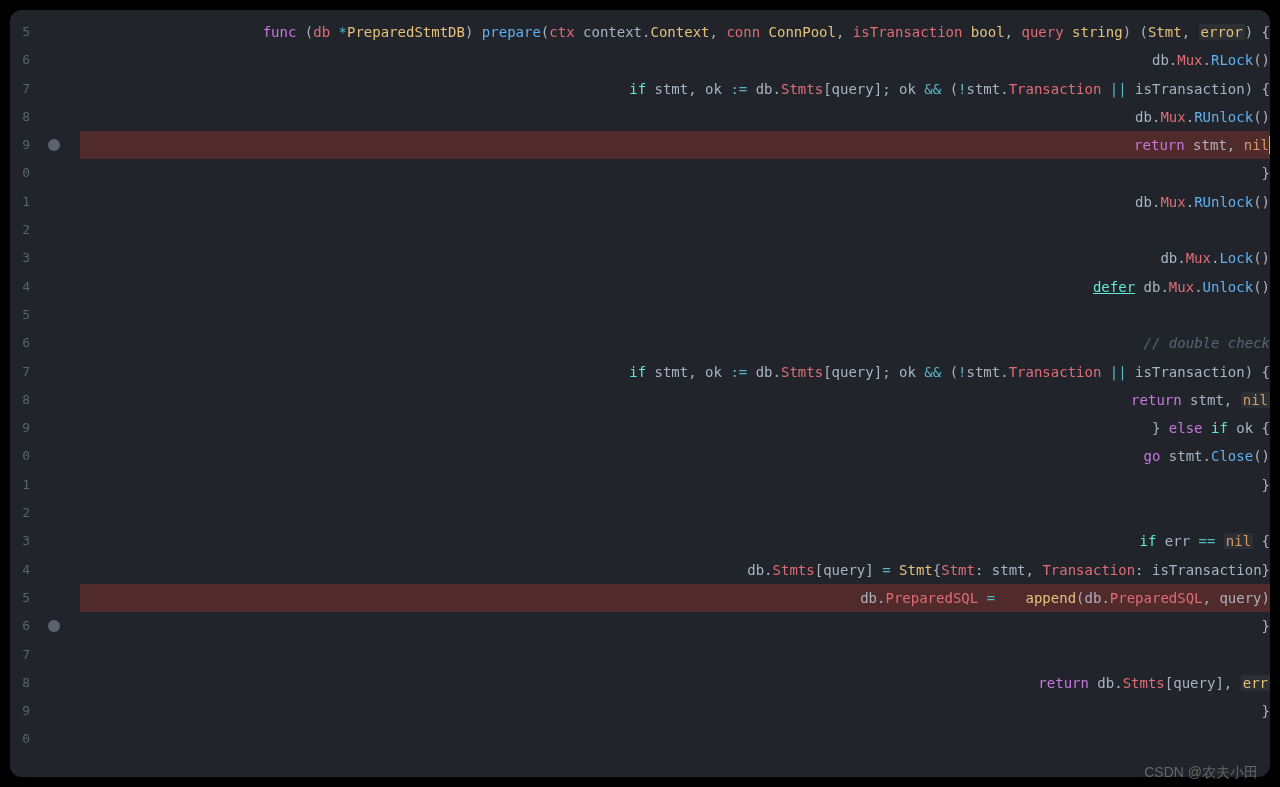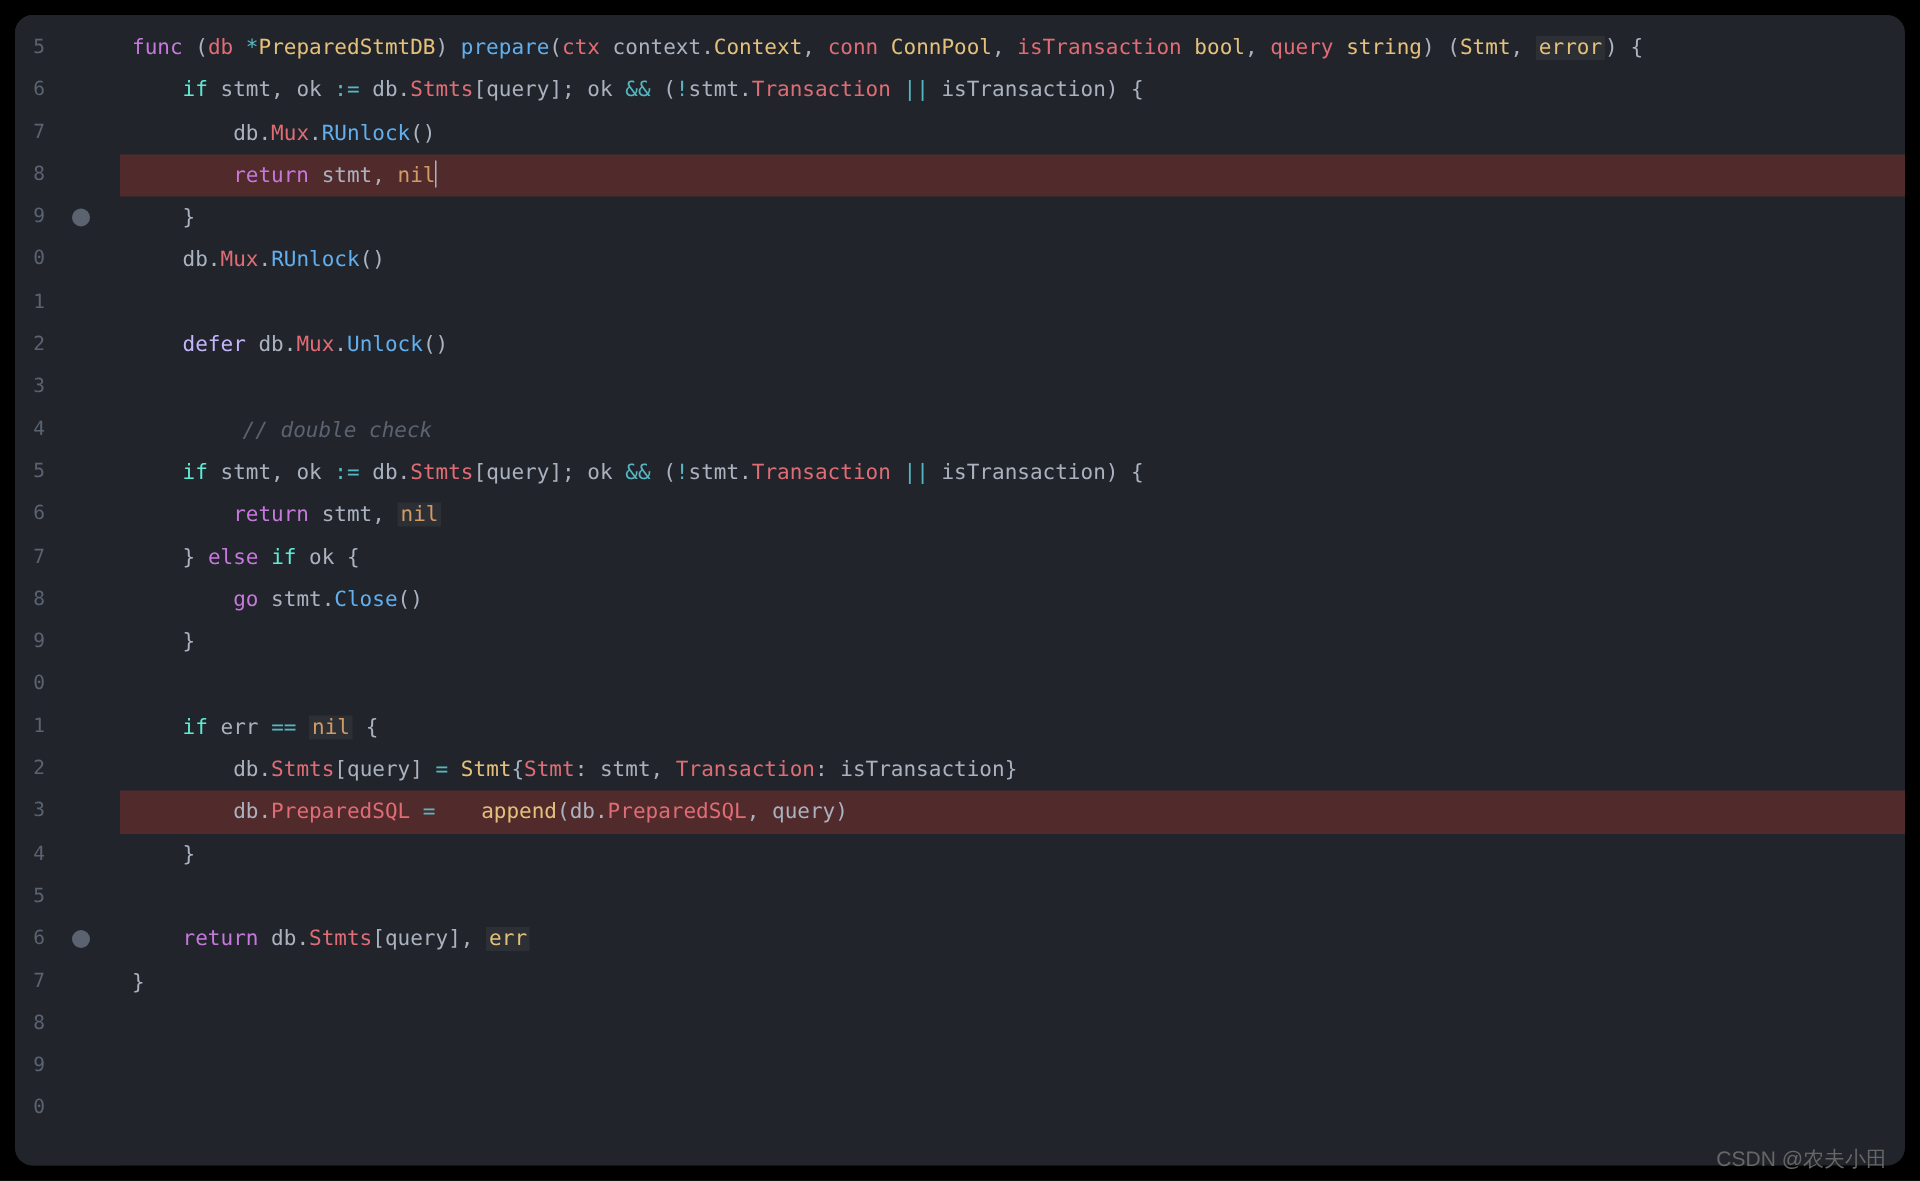--- a/index.html
+++ b/index.html
@@ -64,39 +64,40 @@
       padding-top: 8px;
       position: relative;
       overflow: hidden;
     }
     .code-line {
       height: 28.3px;
       line-height: 28.3px;
       white-space: pre;
       padding-left: 8px;
       position: relative;
+      text-align: right;
     }
     .highlighted {
       background: #512a2c;
     }
     .cursor {
       display: inline-block;
       width: 1px;
       height: 18px;
       background: #abb2bf;
       vertical-align: middle;
       position: relative;
       top: -1px;
     }
     
     .kw-func { color: #c678dd; }
     .kw-return { color: #c678dd; }
     .kw-if { color: #5eead4; }
     .kw-else { color: #c678dd; }
-    .kw-defer { color: #c4b5fd; }
+    .kw-defer { color: #5eead4; text-decoration: underline; }
     .kw-go { color: #c678dd; }
     .kw-nil { color: #d19a66; background: rgba(255,255,255,0.05); padding: 0 2px; }
     .kw-nil-plain { color: #d19a66; }
     .type { color: #e5c07b; }
     .type-hl { color: #e5c07b; background: rgba(255,255,255,0.05); padding: 0 2px; }
     .func-name { color: #61afef; }
     .param { color: #e06c75; }
     .var { color: #abb2bf; }
     .method { color: #61afef; }
     .punct { color: #abb2bf; }
@@ -178,26 +179,28 @@
         <div class="breakpoint-marker"></div>
       </div>
     <div class="breakpoint-line"></div>
     <div class="breakpoint-line"></div>
     <div class="breakpoint-line"></div>
     <div class="breakpoint-line"></div>
   </div>
 
   <div class="code-area">
     <div class="code-line"><span class="kw-func">func</span> <span class="paren">(</span><span class="param">db</span> <span class="op">*</span><span class="type">PreparedStmtDB</span><span class="paren">)</span> <span class="func-name">prepare</span><span class="paren">(</span><span class="param">ctx</span> <span class="var">context</span><span class="punct">.</span><span class="type">Context</span><span class="punct">,</span> <span class="param">conn</span> <span class="type">ConnPool</span><span class="punct">,</span> <span class="param">isTransaction</span> <span class="string-type">bool</span><span class="punct">,</span> <span class="param">query</span> <span class="string-type">string</span><span class="paren">)</span> <span class="paren">(</span><span class="type">Stmt</span><span class="punct">,</span> <span class="type-hl">error</span><span class="paren">)</span> <span class="punct">{</span></div>
+    <div class="code-line">    <span class="var">db</span><span class="punct">.</span><span class="prop">Mux</span><span class="punct">.</span><span class="method">RLock</span><span class="paren">()</span></div>
     <div class="code-line">    <span class="kw-if">if</span> <span class="var">stmt</span><span class="punct">,</span> <span class="var">ok</span> <span class="op">:=</span> <span class="var">db</span><span class="punct">.</span><span class="prop">Stmts</span><span class="punct">[</span><span class="var">query</span><span class="punct">];</span> <span class="var">ok</span> <span class="op">&amp;&amp;</span> <span class="paren">(</span><span class="op">!</span><span class="var">stmt</span><span class="punct">.</span><span class="prop">Transaction</span> <span class="op">||</span> <span class="var">isTransaction</span><span class="paren">)</span> <span class="punct">{</span></div>
     <div class="code-line">        <span class="var">db</span><span class="punct">.</span><span class="prop">Mux</span><span class="punct">.</span><span class="method">RUnlock</span><span class="paren">()</span></div>
     <div class="code-line highlighted">        <span class="kw-return">return</span> <span class="var">stmt</span><span class="punct">,</span> <span class="kw-nil-plain">nil</span><span class="cursor"></span></div>
     <div class="code-line">    <span class="punct">}</span></div>
     <div class="code-line">    <span class="var">db</span><span class="punct">.</span><span class="prop">Mux</span><span class="punct">.</span><span class="method">RUnlock</span><span class="paren">()</span></div>
     <div class="code-line"></div>
+    <div class="code-line">    <span class="var">db</span><span class="punct">.</span><span class="prop">Mux</span><span class="punct">.</span><span class="method">Lock</span><span class="paren">()</span></div>
     <div class="code-line">    <span class="kw-defer">defer</span> <span class="var">db</span><span class="punct">.</span><span class="prop">Mux</span><span class="punct">.</span><span class="method">Unlock</span><span class="paren">()</span></div>
     <div class="code-line"></div>
     <div class="code-line">    <span class="comment">// double check</span></div>
     <div class="code-line">    <span class="kw-if">if</span> <span class="var">stmt</span><span class="punct">,</span> <span class="var">ok</span> <span class="op">:=</span> <span class="var">db</span><span class="punct">.</span><span class="prop">Stmts</span><span class="punct">[</span><span class="var">query</span><span class="punct">];</span> <span class="var">ok</span> <span class="op">&amp;&amp;</span> <span class="paren">(</span><span class="op">!</span><span class="var">stmt</span><span class="punct">.</span><span class="prop">Transaction</span> <span class="op">||</span> <span class="var">isTransaction</span><span class="paren">)</span> <span class="punct">{</span></div>
     <div class="code-line">        <span class="kw-return">return</span> <span class="var">stmt</span><span class="punct">,</span> <span class="kw-nil">nil</span></div>
     <div class="code-line">    <span class="punct">}</span> <span class="kw-else">else</span> <span class="kw-if">if</span> <span class="var">ok</span> <span class="punct">{</span></div>
     <div class="code-line">        <span class="kw-go">go</span> <span class="var">stmt</span><span class="punct">.</span><span class="method">Close</span><span class="paren">()</span></div>
     <div class="code-line">    <span class="punct">}</span></div>
     <div class="code-line"></div>
     <div class="code-line">    <span class="kw-if">if</span> <span class="var">err</span> <span class="op">==</span> <span class="kw-nil">nil</span> <span class="punct">{</span></div>

